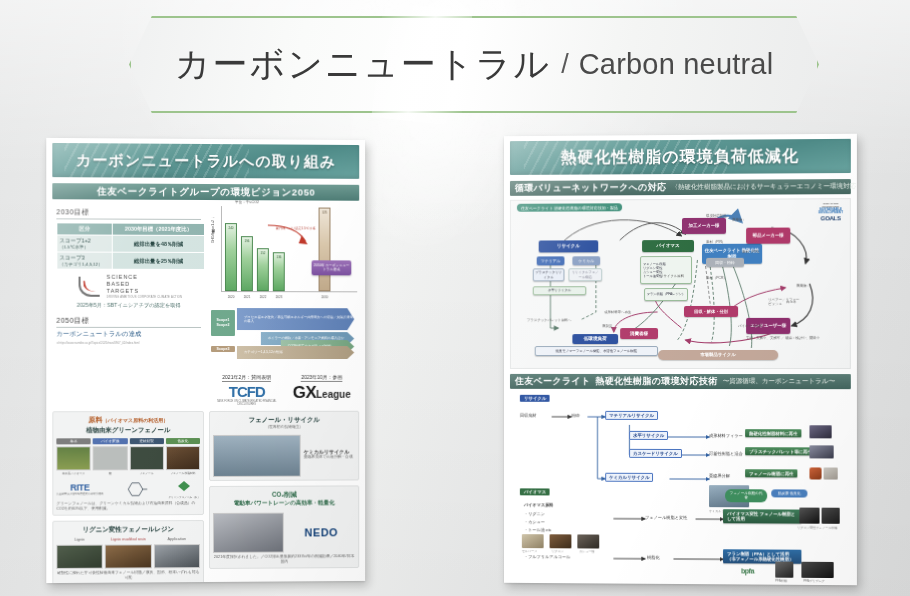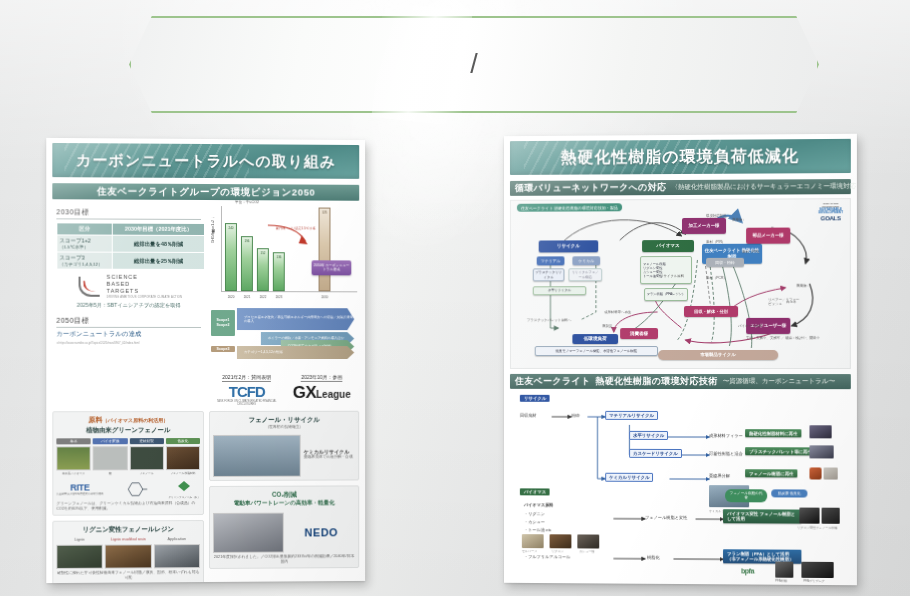--- a/index.html
+++ b/index.html
@@ -200,21 +200,23 @@
 <body>
 
 <div class="stage">
   <div class="wallgrad"></div>
   <div class="glare"></div>
 
   <div class="banner">
     <div class="banner-shape"></div>
     <div class="banner-sheen"></div>
     <div class="banner-text">
+      <span class="banner-jp">カーボンニュートラル</span>
       <span class="banner-sep">/</span>
+      <span class="banner-en">Carbon neutral</span>
     </div>
   </div>
 
   <div class="poster" id="poster-left">
     <div class="poster-inner">
 
       <div class="phead">
         <span class="phead-t">カーボンニュートラルへの取り組み</span>
       </div>
 

